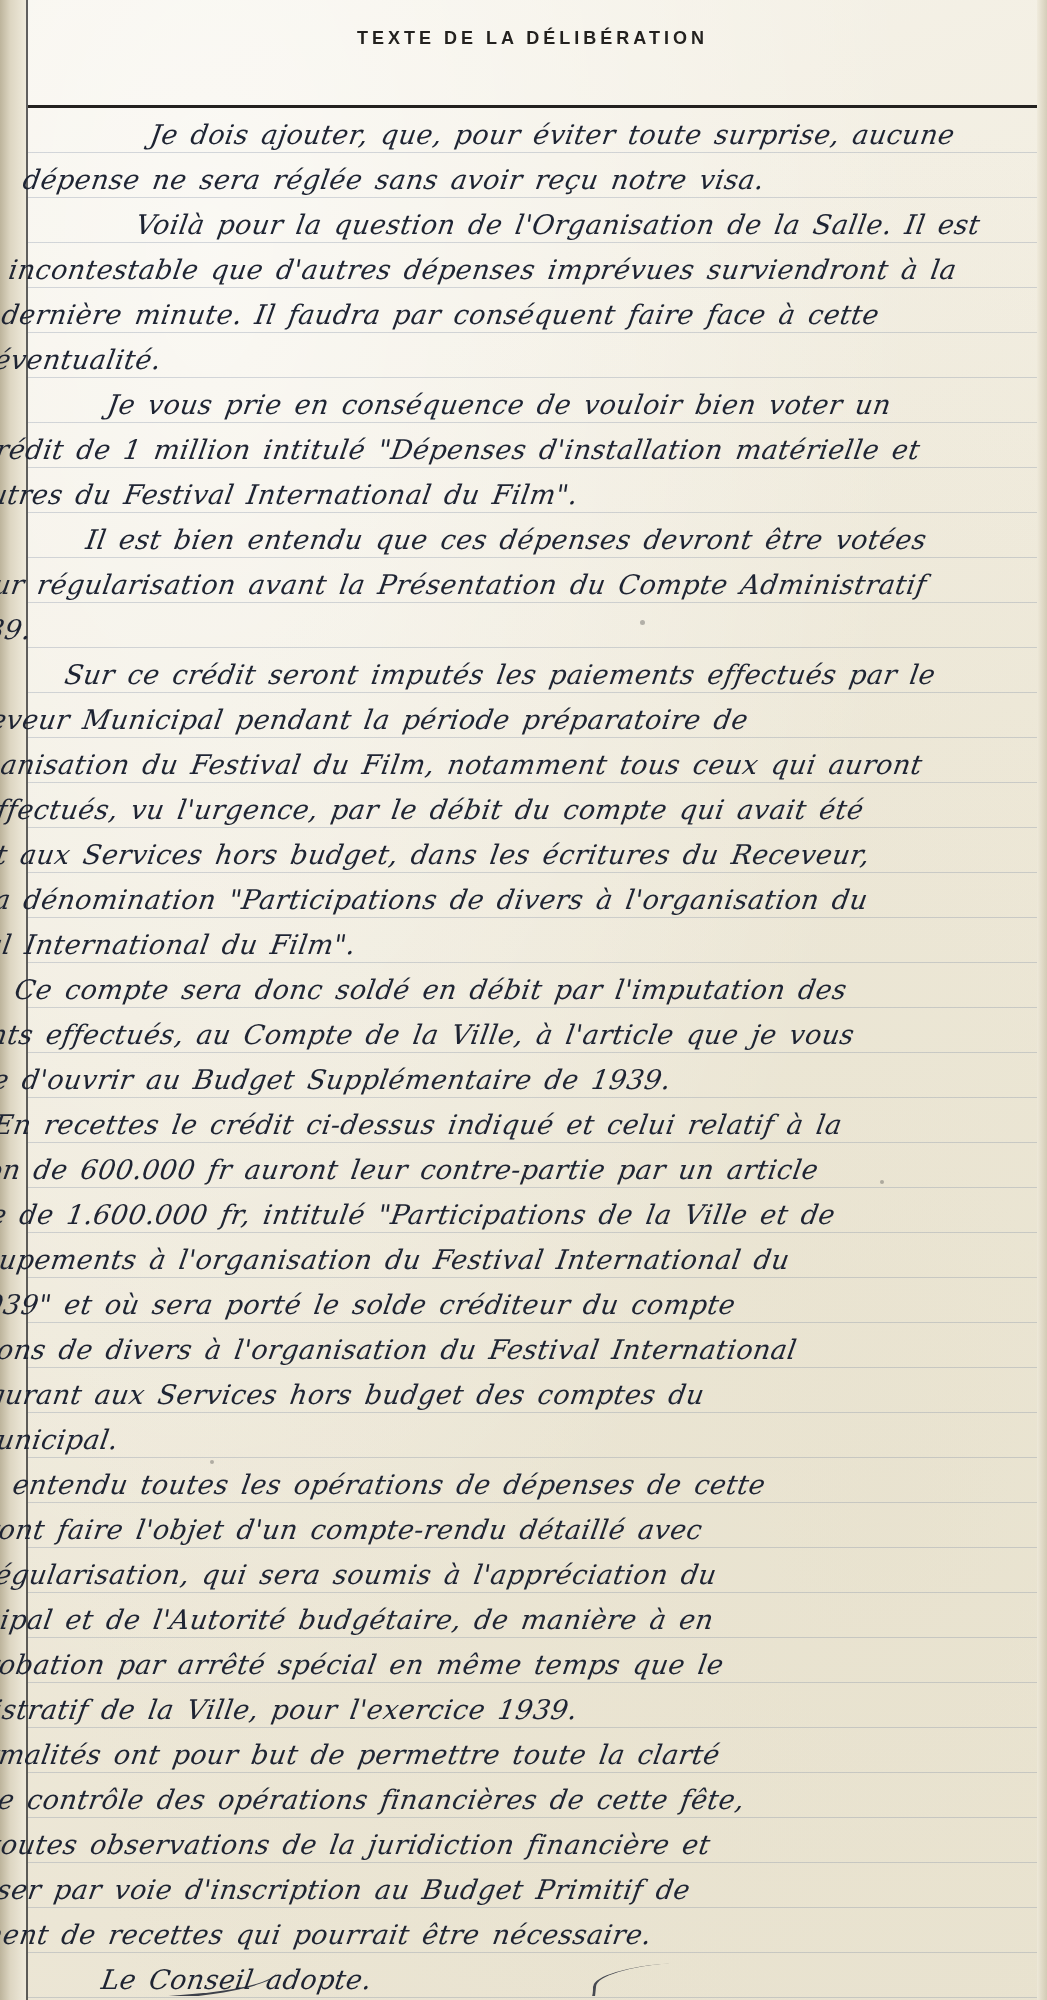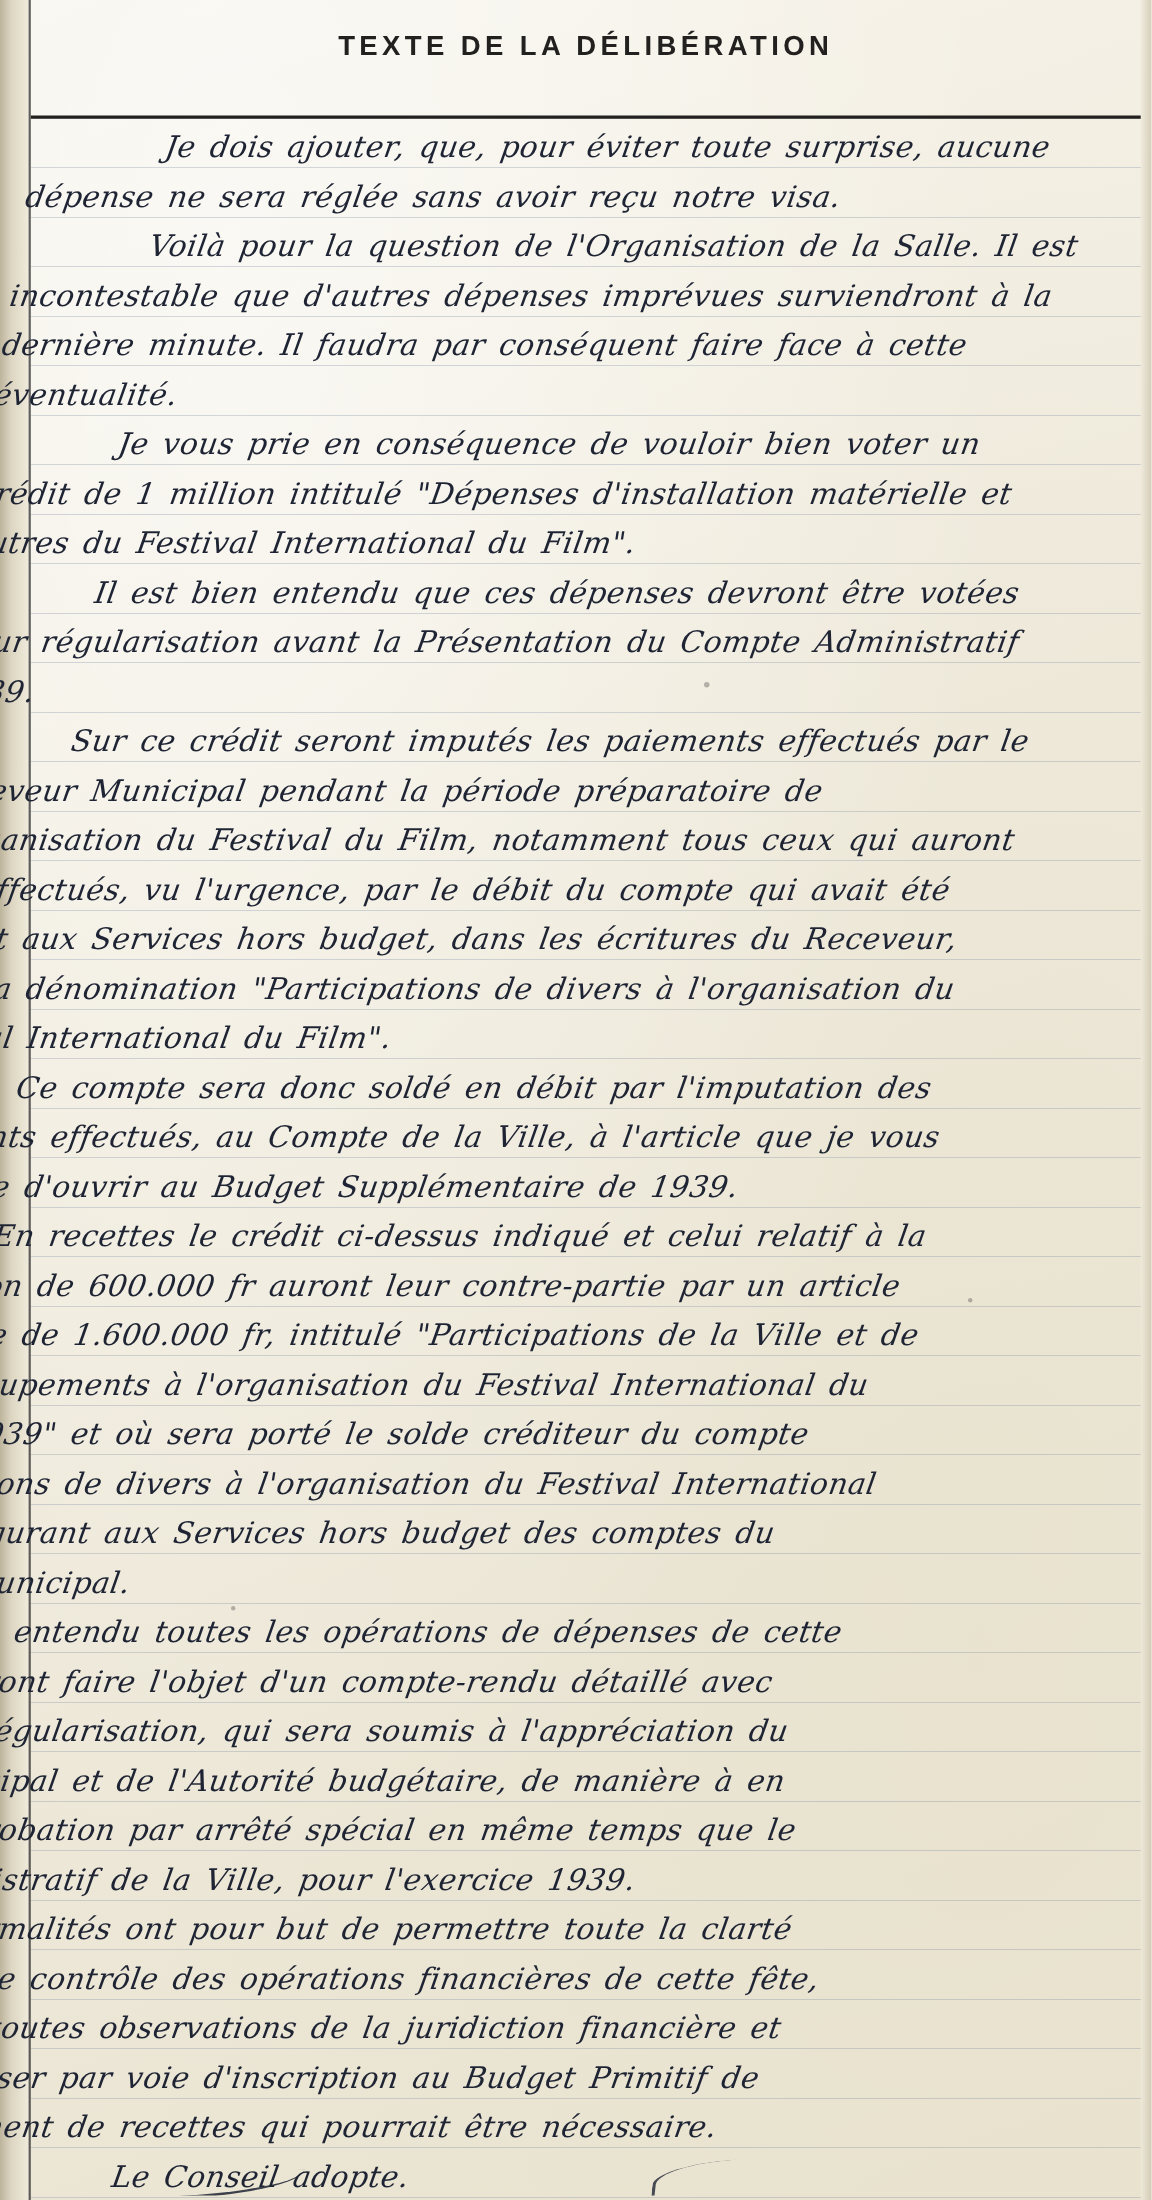--- a/index.html
+++ b/index.html
@@ -48,21 +48,21 @@
     left: 28px; right: 10px;
     top: 0;
     height: 108px;
   }
   .header-title {
     position: absolute;
     width: 100%;
     top: 28px;
     text-align: center;
     font-family: "Liberation Sans", sans-serif;
-    font-size: 25px;
+    font-size: 18px;
     font-weight: 700;
     letter-spacing: 4px;
     color: #23211f;
   }
   .header-rule {
     position: absolute;
     left: 0; right: 0;
     bottom: 0;
     height: 3px;
     background: #23211f;

